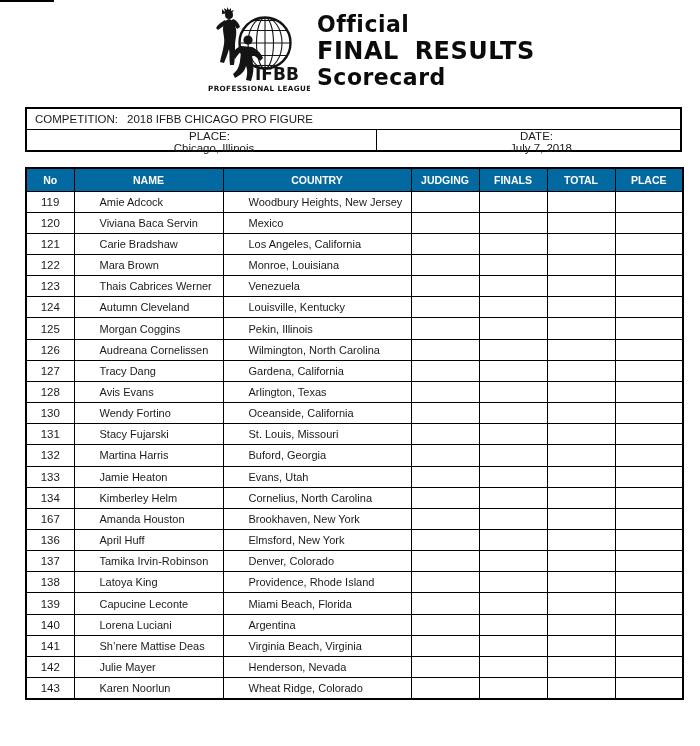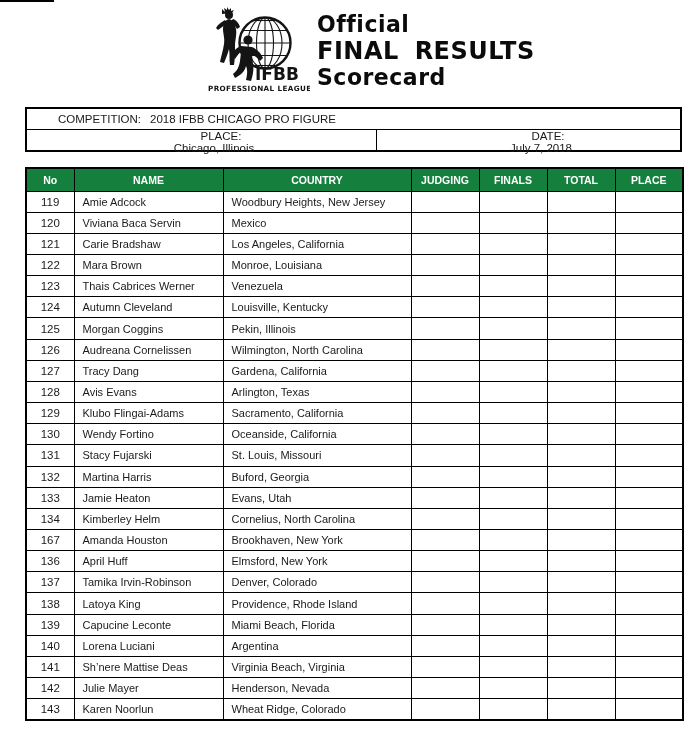--- a/index.html
+++ b/index.html
@@ -22,44 +22,44 @@
     transform:scaleY(1.02);
   }
   .title-block .t2 { font-size:24px; word-spacing:7px; }
 
   
   .info-box {
     position:absolute; top:107px; left:25px; width:657px; height:45px;
     border:2px solid #000; background:#fff;
   }
   .info-row { display:flex; align-items:center; font-size:11.5px; }
-  .info-row .lbl { font-weight:normal;margin-left:23px; }
+  .info-row .lbl { font-weight:normal; }
   .row1 { height:21px; border-bottom:1px solid #000; padding-left:8px; }
   .row2 { height:20px; }
   .row2 .cell { display:flex; align-items:center; height:100%; padding-left:16px;flex-direction:column; }
   .place-cell { width:350px; border-right:1px solid #000; }
   .date-cell { flex:1; }
   .info-val { margin-left:9px; }
 
   
   .results-table {
     position:absolute; top:167px; left:25px; width:657px;
     border-collapse:collapse; table-layout:fixed;
     border:2px solid #000;
   }
   .results-table th {
-    background:#15803d; color:#fff; font-size:10.5px; font-weight:bold;
+    background:#0369a1; color:#fff; font-size:10.5px; font-weight:bold;
     height:23px; text-align:center; border:1px solid #000; overflow:hidden;
   }
   .results-table td {
     border:1px solid #000; height:21.16px; font-size:11px;
     overflow:hidden; white-space:nowrap; vertical-align:middle;
   }
   .results-table td.c-no { font-weight:normal; text-align:center; font-size:11.5px; }
-  .results-table td.c-name, .results-table td.c-country { padding-left:8px; }
+  .results-table td.c-name, .results-table td.c-country { padding-left:25px; }
   col.w-no { width:48px; } col.w-name { width:149px; } col.w-country { width:188px; }
   col.w-judging, col.w-finals, col.w-total, col.w-place { width:68px; }
 </style>
 </head>
 <body>
 
 <div class="top-artifact"></div>
 
 <div class="masthead">
   <div class="logo">
@@ -220,29 +220,20 @@
       <tr>
         <td class="c-no">128</td>
         <td class="c-name">Avis Evans</td>
         <td class="c-country">Arlington, Texas</td>
         <td class="c-score"></td>
         <td class="c-score"></td>
         <td class="c-score"></td>
         <td class="c-score"></td>
       </tr>
       <tr>
-        <td class="c-no">129</td>
-        <td class="c-name">Klubo Flingai-Adams</td>
-        <td class="c-country">Sacramento, California</td>
-        <td class="c-score"></td>
-        <td class="c-score"></td>
-        <td class="c-score"></td>
-        <td class="c-score"></td>
-      </tr>
-      <tr>
         <td class="c-no">130</td>
         <td class="c-name">Wendy Fortino</td>
         <td class="c-country">Oceanside, California</td>
         <td class="c-score"></td>
         <td class="c-score"></td>
         <td class="c-score"></td>
         <td class="c-score"></td>
       </tr>
       <tr>
         <td class="c-no">131</td>

